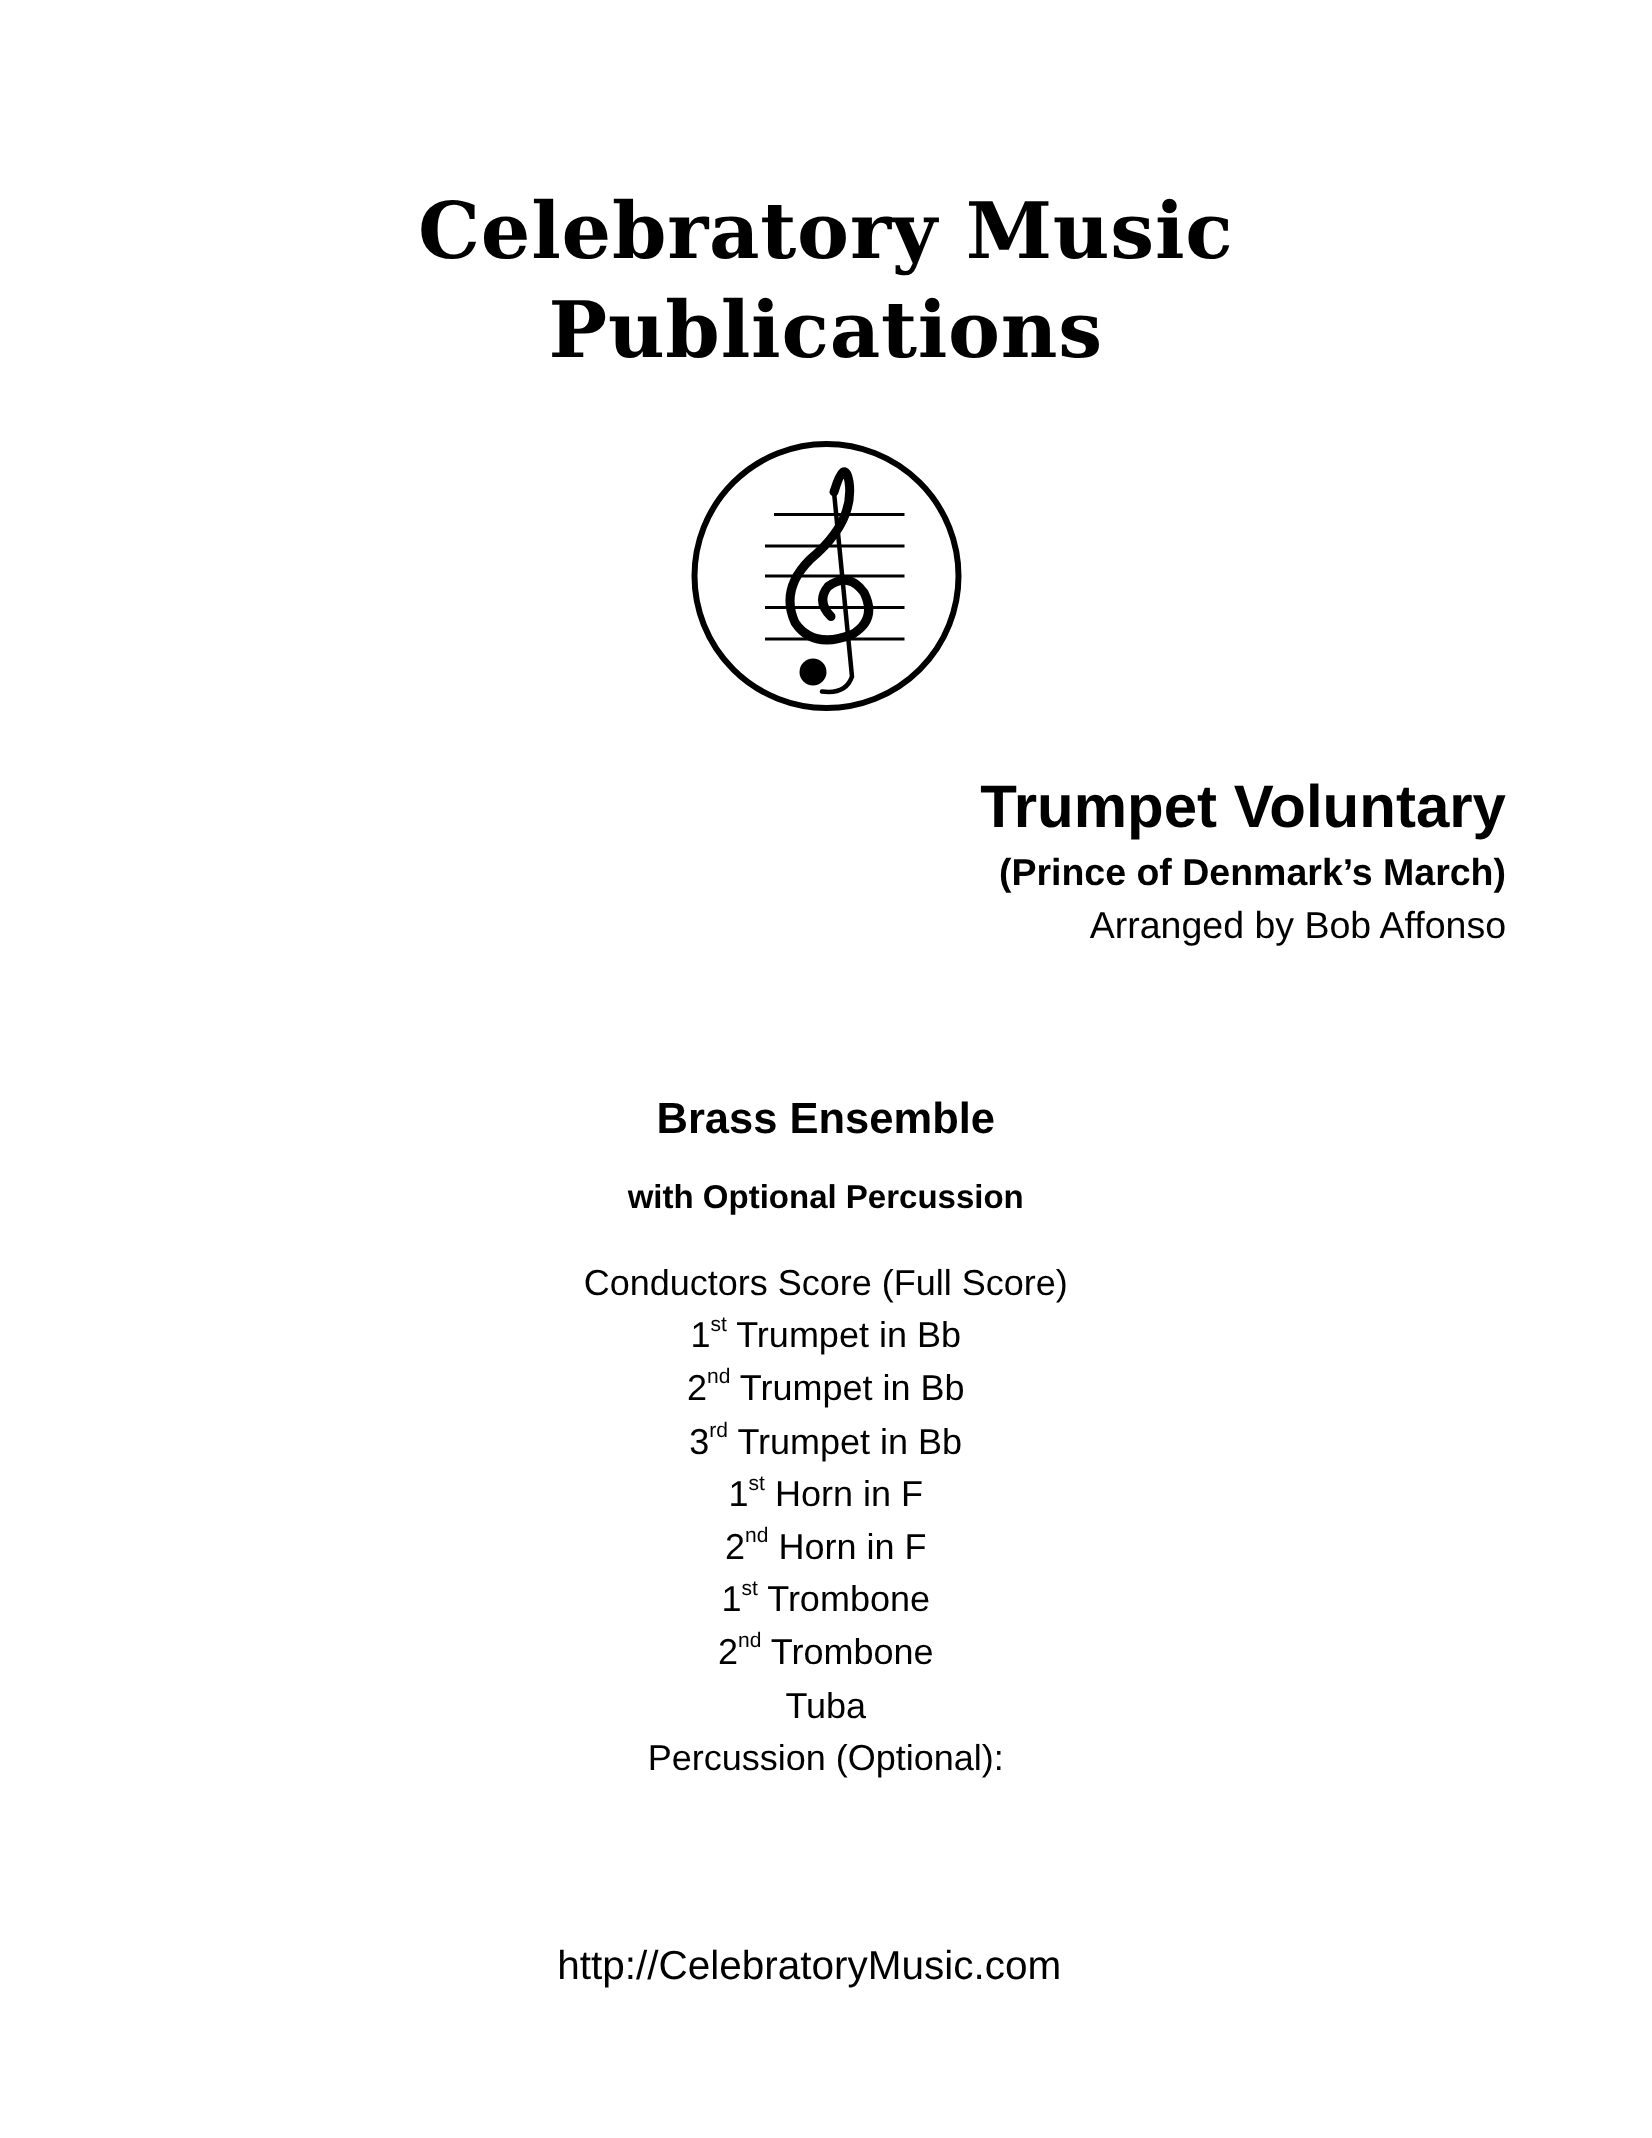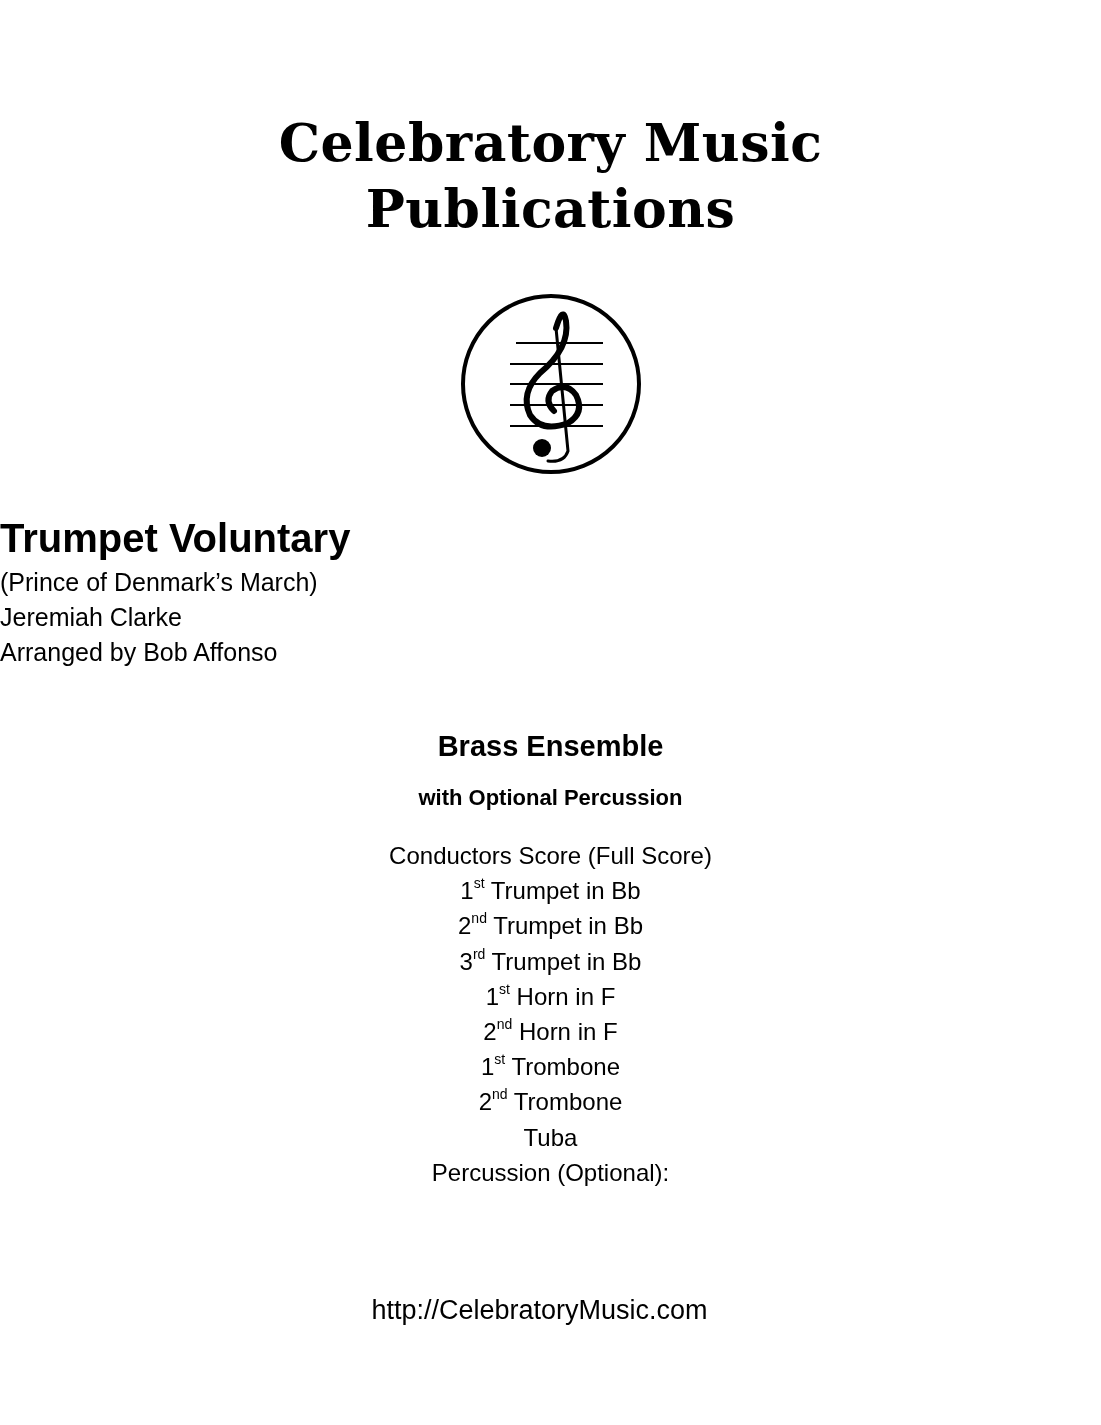--- a/index.html
+++ b/index.html
@@ -12,51 +12,51 @@
       height: 1425px;
       position: relative;
       overflow: hidden;
       color: #000000;
       font-family: "Liberation Sans", "DejaVu Sans", sans-serif;
     }
     .publisher {
       position: absolute;
       left: 0;
       width: 1101px;
-      top: 110px;
+      top: 122px;
       text-align: center;
       font-family: "DejaVu Serif", "Liberation Serif", serif;
       font-weight: bold;
       font-size: 52px;
       line-height: 66px;
       letter-spacing: 0.5px;
     }
     .publisher span { display: block; }
     .logo {
       position: absolute;
       left: 460px;
       top: 293px;
       width: 182px;
       height: 182px;
     }
     .title-block {
       position: absolute;
       left: 0;
       width: 1004px;
       top: 512px;
-      text-align: left;
+      text-align: right;
     }
     .title {
       font-weight: bold;
       font-size: 40px;
       line-height: 52px;
       margin: 0;
     }
     .subtitle {
-      font-weight: normal;
+      font-weight: bold;
       font-size: 25px;
       line-height: 36px;
       margin: 0;
     }
     .credit {
       font-size: 25px;
       line-height: 35px;
       margin: 0;
     }
     .ensemble-block {
@@ -132,21 +132,20 @@
     <path d="M96 35 L108 158 Q104 170 88 168" stroke-width="3"></path>
 
     <path d="M96 35 Q103 12 106 28 Q110 55 80 80 Q60 100 70 122 Q82 140 108 130 Q125 120 116 102 Q106 88 92 98 Q84 108 94 118" stroke-width="6"></path>
   </g>
   <circle cx="82" cy="155" r="9" fill="#000000"></circle>
 </svg>
 
 <div class="title-block">
   <p class="title">Trumpet Voluntary</p>
   <p class="subtitle">(Prince of Denmark’s March)</p>
-  <p class="credit">Jeremiah Clarke</p>
   <p class="credit">Arranged by Bob Affonso</p>
 </div>
 
 <div class="ensemble-block">
   <p class="ensemble">Brass Ensemble</p>
   <p class="ensemble-sub">with Optional Percussion</p>
 </div>
 
 <ul class="parts">
   <li><span></span><sup></sup><span>Conductors Score (Full Score)</span></li>

